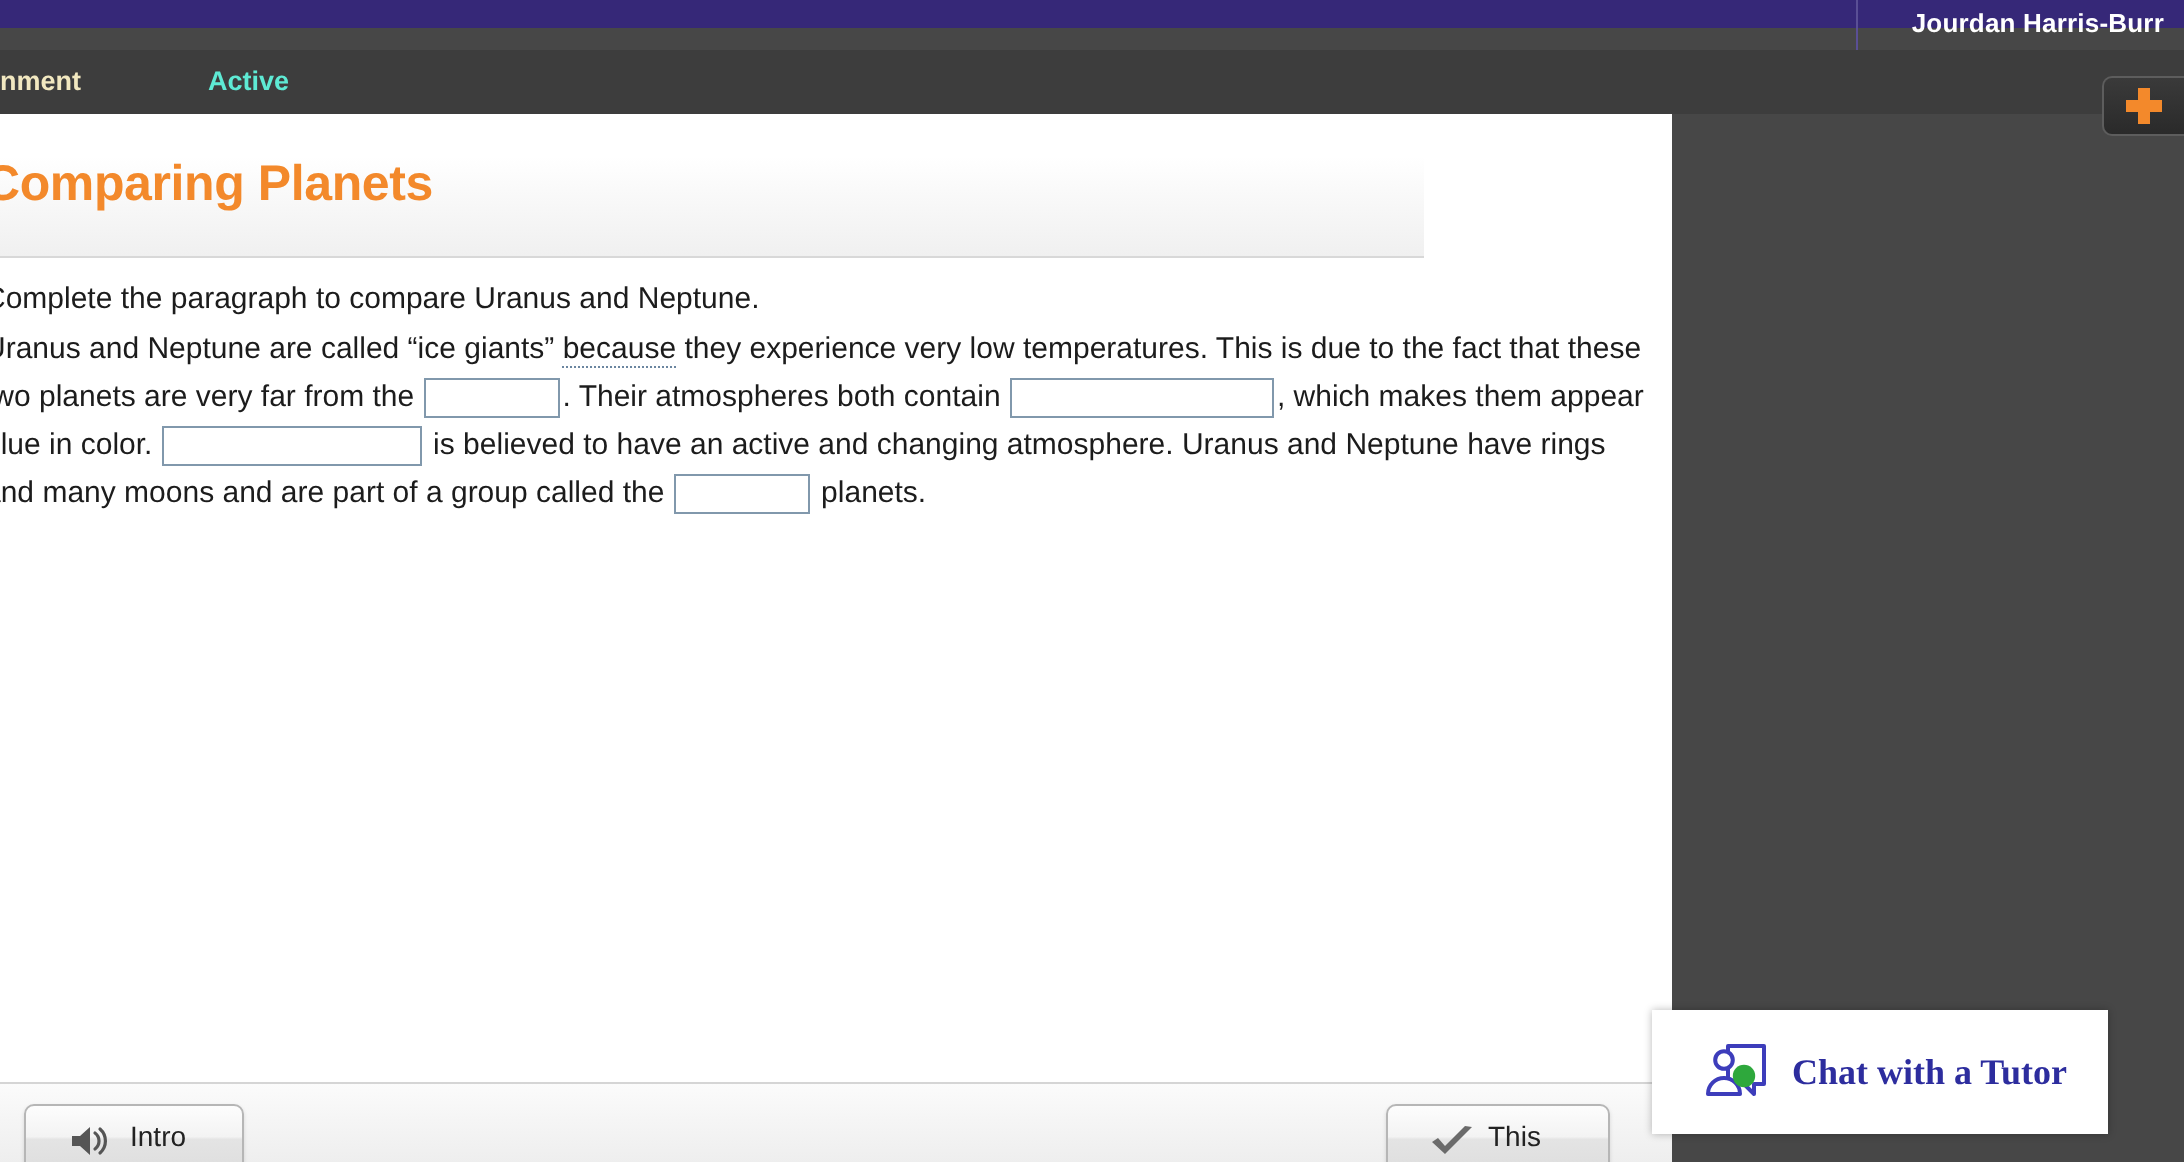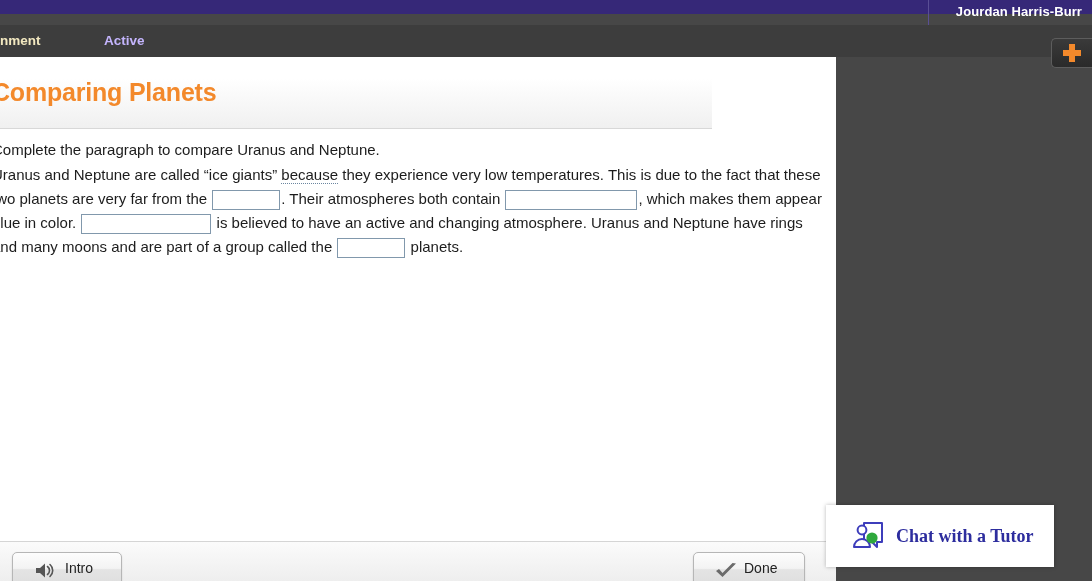--- a/index.html
+++ b/index.html
@@ -57,21 +57,21 @@
     font-weight: bold;
     white-space: nowrap;
     cursor: pointer;
   }
   #tab-assignment {
     left: -27px;
     color: #f2e8c0;
   }
   #tab-active {
     left: 104px;
-    color: #c4b5fd;
+    color: #5eead4;
   }
 
   
   #plus-button {
     position: absolute;
     right: 0px; top: 38px;
     width: 40px; height: 28px;
     background: linear-gradient(#3a3a3a, #2a2a2a);
     border: 1px solid #5d5d5d;
     border-right: none;
@@ -268,21 +268,21 @@
         <path d="M12.5 4.5 A5 5 0 0 1 12.5 12.5" stroke="#555555" stroke-width="1.6" fill="none" stroke-linecap="round"></path>
         <path d="M15 2.5 A8 8 0 0 1 15 14.5" stroke="#555555" stroke-width="1.6" fill="none" stroke-linecap="round"></path>
       </svg>
       <span class="tool-label" id="intro-label">Intro</span>
     </div>
 
     <div class="tool-button" id="done-button">
       <svg id="check-icon" viewBox="0 0 24 18">
         <path d="M2 9 L8.5 15 L22 1.5 L18.5 1 L8.5 11 L5 7 Z" fill="#6b6b6b"></path>
       </svg>
-      <span class="tool-label" id="done-label">Done</span>
+      <span class="tool-label" id="done-label">This</span>
     </div>
 
   </div>
 </div>
 
 <div id="chat-tutor">
   <svg id="chat-icon" viewBox="0 0 34 30">
     <path d="M12 3 L30 3 L30 22 L25 22 L25 27 L20 22 L12 22 Z" fill="none" stroke="#3d3dbb" stroke-width="2" stroke-linejoin="round"></path>
     <circle cx="10" cy="10" r="4.4" fill="#ffffff" stroke="#3d3dbb" stroke-width="2"></circle>
     <path d="M2 27 A8 8 0 0 1 18 27 Z" fill="#ffffff" stroke="#3d3dbb" stroke-width="2" stroke-linejoin="round"></path>

